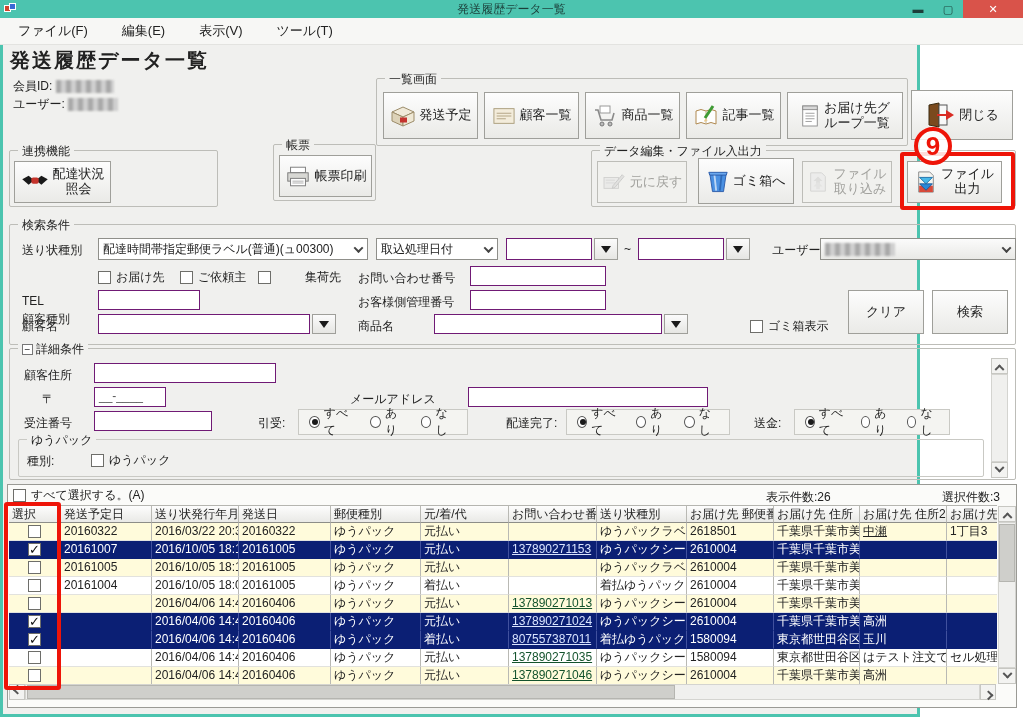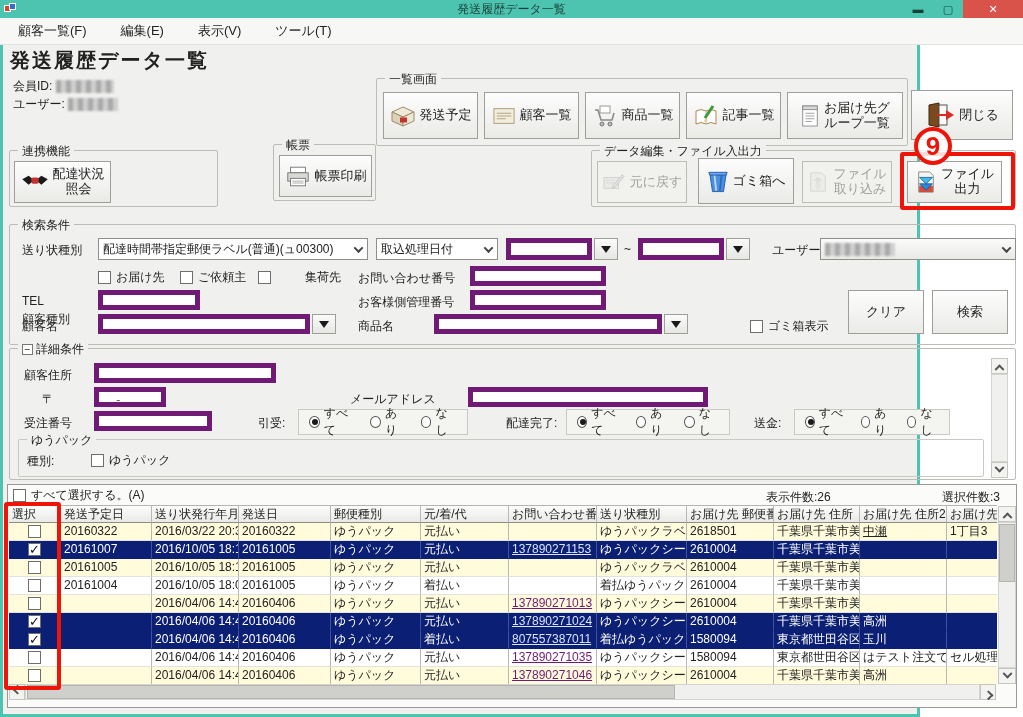--- a/index.html
+++ b/index.html
@@ -33,21 +33,21 @@
   .group { position:absolute; border:1px solid #bdbdb8; border-radius:2px; }
   .group-label { position:absolute; top:-8px; left:8px; background:#f0f0ee; padding:0 4px; font-size:12px; white-space:nowrap; }
   .btn { position:absolute; border:1px solid #9f9f9a; background:linear-gradient(#fdfdfd,#eaeae7);
          display:flex; align-items:center; justify-content:center; gap:4px; font-size:13px;
          text-align:center; white-space:pre-line; line-height:1.15; }
   .btn.disabled { background:#f1f1ee; border-color:#bdbdb8; color:#a2a29e; }
   .btn.disabled svg { opacity:.45; filter:grayscale(1); }
   .btn svg { flex:none; }
   
   .lbl { position:absolute; font-size:12px; white-space:nowrap; }
-  .field { position:absolute; background:#fff; border:5px solid #701a75; font-size:12px; padding:1px 4px;
+  .field { position:absolute; background:#fff; border:1px solid #701a75; font-size:12px; padding:1px 4px;
            overflow:hidden; white-space:nowrap; }
   .combo { position:absolute; background:#fff; border:1px solid #8f8f8a; font-size:12px; display:flex;
            align-items:center; padding-left:4px; overflow:hidden; white-space:nowrap; }
   .combo .chev-wrap { margin-left:auto; width:18px; height:100%; display:flex; align-items:center; justify-content:center; }
   .chev-down { width:7px; height:7px; border-right:2px solid #444; border-bottom:2px solid #444;
                transform:rotate(45deg) translate(-1px,-1px); }
   .dd-btn { position:absolute; border:1px solid #9f9f9a; background:linear-gradient(#fbfbfb,#e6e6e3);
             display:flex; align-items:center; justify-content:center; }
   .tri-down { width:0; height:0; border-left:5px solid transparent; border-right:5px solid transparent; border-top:7px solid #1a1a1a; }
   .cb { display:inline-block; width:13px; height:13px; background:#fff; border:1px solid #6e6e6a;
@@ -75,21 +75,21 @@
   .tbl { position:absolute; left:1px; top:20px; width:988px; overflow:hidden; }
   .trow { display:flex; height:18px; width:998px; }
   .trow.header .tcell { background:linear-gradient(#fdfdfd,#e9e9e6); border-bottom:1px solid #8d8d88;
                         border-top:1px solid #b5b5b0; font-weight:normal; }
   .tcell { flex:none; height:18px; line-height:17px; font-size:12px; padding:0 3px; overflow:hidden;
            white-space:nowrap; border-right:1px solid #b9b9b4; border-bottom:1px solid #e2e2de; }
   .trow.cream .tcell { background:#fffbdb; }
   .trow.white .tcell { background:#ffffff; }
   .trow.selected .tcell { background:#0b1f74; color:#fff; border-bottom-color:#0b1f74; border-right-color:#41519e; }
   .tcell.ck { display:flex; align-items:center; justify-content:center; }
-  .link { color:#701a75; text-decoration:underline; }
+  .link { color:#14532d; text-decoration:underline; }
   .trow.selected .link { color:#d9e4ff; }
   
   .anno { position:absolute; border:4px solid #ee1408; border-radius:3px; pointer-events:none; }
   .anno-circle { position:absolute; width:38px; height:38px; border:4px solid #ee1408; border-radius:50%;
                  background:rgba(255,255,255,.85); color:#ee1408; font-size:26px; font-weight:bold;
                  display:flex; align-items:center; justify-content:center; pointer-events:none; }
 </style>
 </head>
 <body>
 
@@ -102,21 +102,21 @@
       </span>
     <span class="t-title">発送履歴データ一覧</span>
     <span class="t-controls">
       <span class="t-btn">▬</span>
       <span class="t-btn">▢</span>
       <span class="t-btn t-close">✕</span>
     </span>
   </div>
 
   <div class="menubar">
-    <span class="menu-item">顧客一覧(F)</span>
+    <span class="menu-item">ファイル(F)</span>
     <span class="menu-item">編集(E)</span>
     <span class="menu-item">表示(V)</span>
     <span class="menu-item">ツール(T)</span>
   </div>
 
   <div class="page-title">発送履歴データ一覧</div>
   <div class="meta-line" style="top:78px;">
     <span>会員ID:</span>
     <span class="blur" style="width:58px;height:13px;"></span>
   </div>

